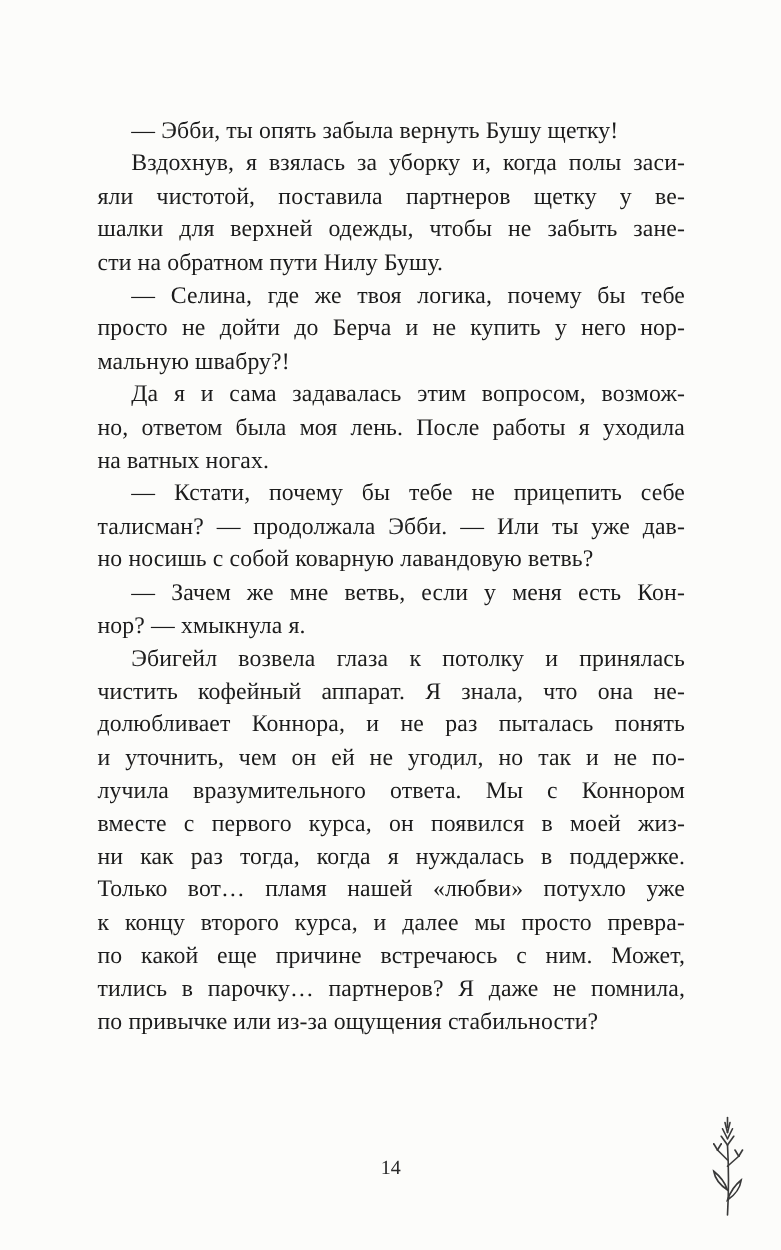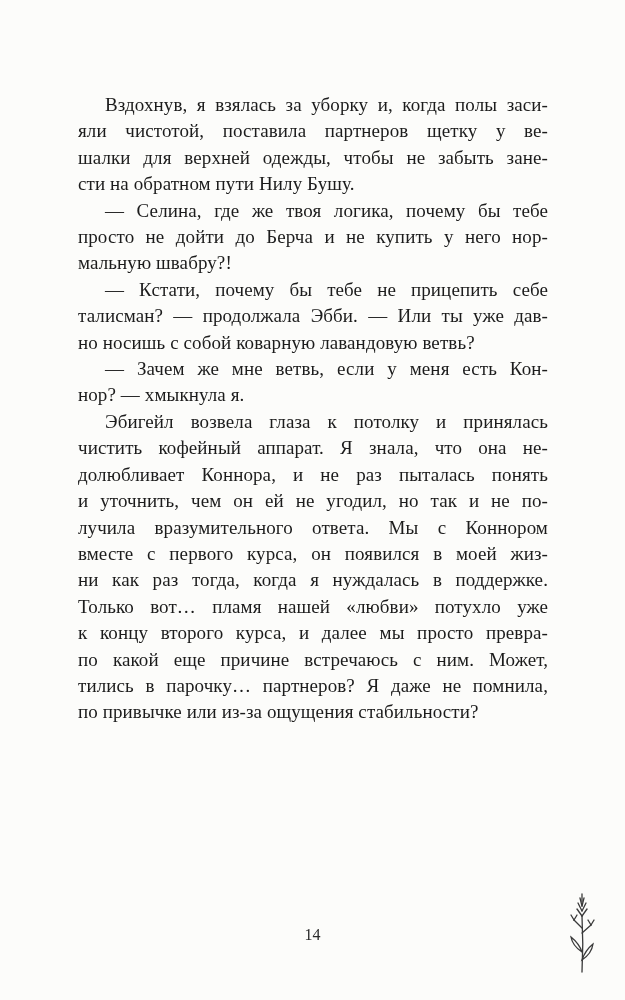--- a/index.html
+++ b/index.html
@@ -54,29 +54,37 @@
   }
   .sprig svg { display: block; width: 100%; height: 100%; }
 </style>
 </head>
 <body>
 
 <div class="book-page">
 
   <div class="text-block">
       <div class="para">
+        <div class="line first">— Эбби, ты опять забыла вернуть Бушу щетку!</div>
+      </div>
+      <div class="para">
         <div class="line first just">Вздохнув, я взялась за уборку и, когда полы заси-</div>
         <div class="line just">яли чистотой, поставила партнеров щетку у ве-</div>
         <div class="line just">шалки для верхней одежды, чтобы не забыть зане-</div>
         <div class="line">сти на обратном пути Нилу Бушу.</div>
       </div>
       <div class="para">
         <div class="line first just">— Селина, где же твоя логика, почему бы тебе</div>
         <div class="line just">просто не дойти до Берча и не купить у него нор-</div>
         <div class="line">мальную швабру?!</div>
+      </div>
+      <div class="para">
+        <div class="line first just">Да я и сама задавалась этим вопросом, возмож-</div>
+        <div class="line just">но, ответом была моя лень. После работы я уходила</div>
+        <div class="line">на ватных ногах.</div>
       </div>
       <div class="para">
         <div class="line first just">— Кстати, почему бы тебе не прицепить себе</div>
         <div class="line just">талисман? — продолжала Эбби. — Или ты уже дав-</div>
         <div class="line">но носишь с собой коварную лавандовую ветвь?</div>
       </div>
       <div class="para">
         <div class="line first just">— Зачем же мне ветвь, если у меня есть Кон-</div>
         <div class="line">нор? — хмыкнула я.</div>
       </div>

